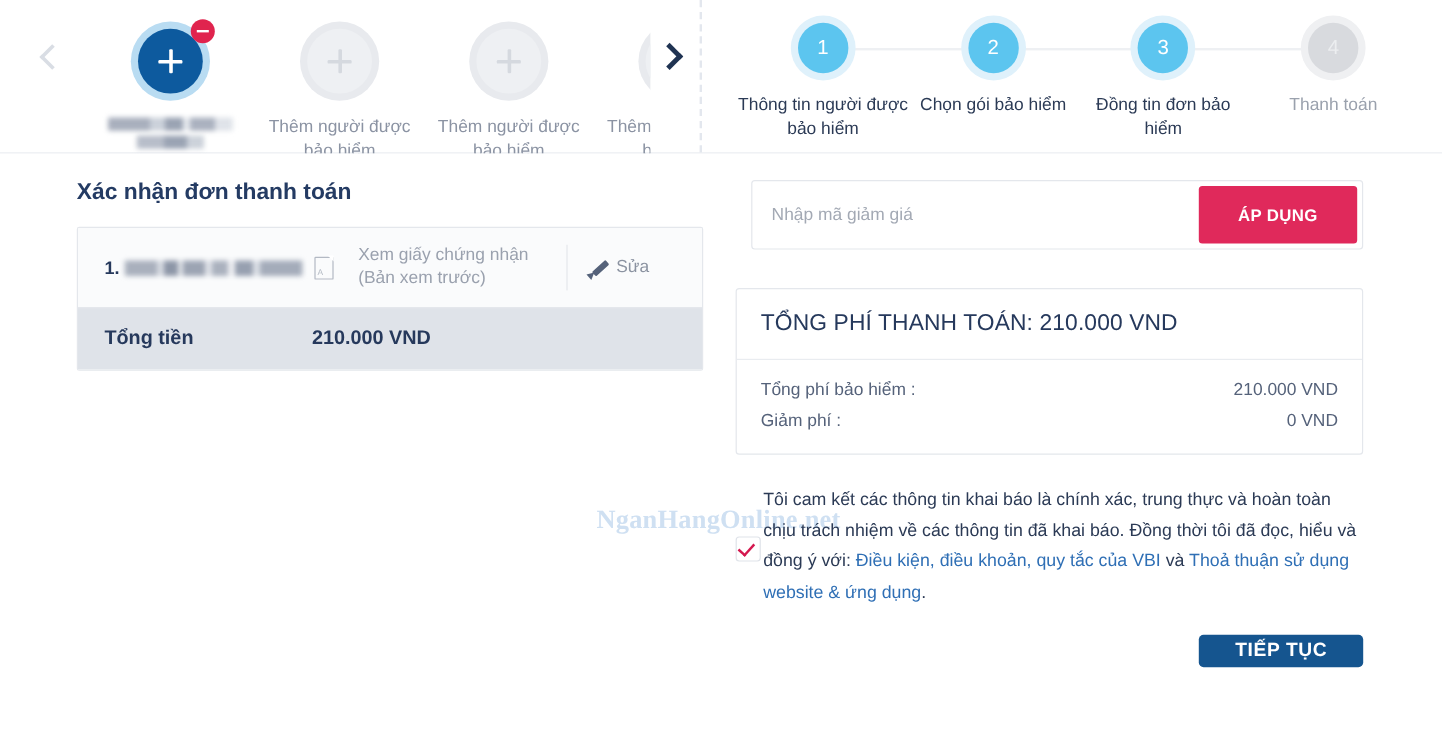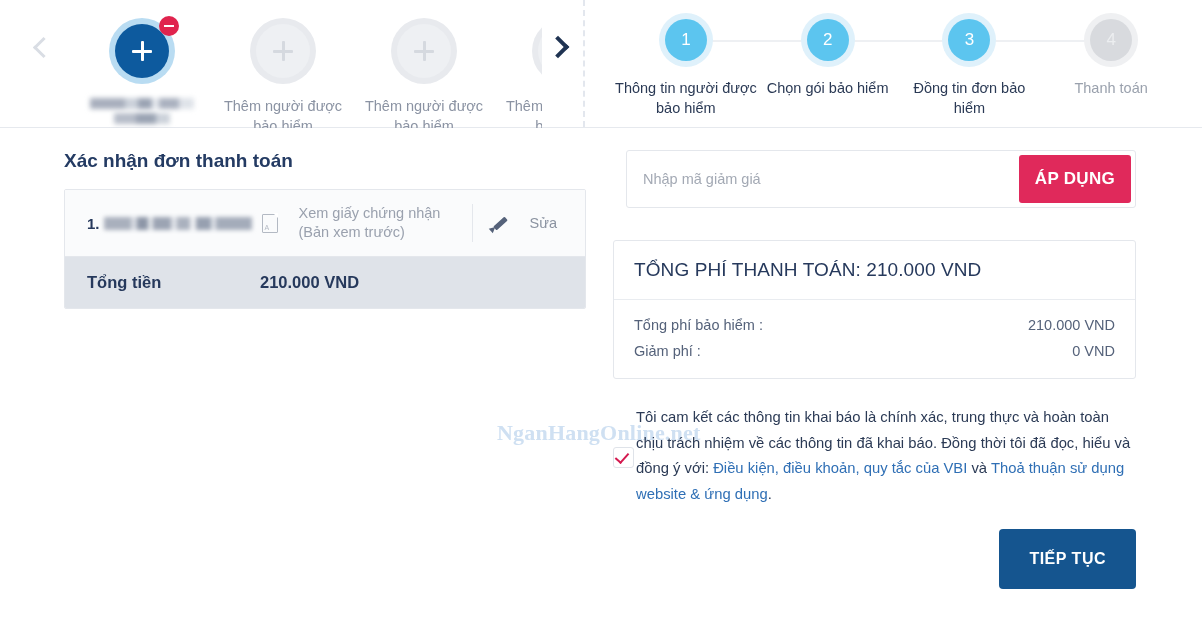--- a/index.html
+++ b/index.html
@@ -307,21 +307,21 @@
   }
   .vsep {
     width: 1px;
     align-self: stretch;
     background: #e4e7ec;
     margin: 0 0 0 10px;
   }
   .edit-btn {
     display: flex;
     align-items: center;
-    gap: 22px;
+    gap: 6px;
     padding: 0 22px 0 18px;
     color: #8b93a1;
     font-size: 14.5px;
     cursor: pointer;
   }
   .pencil {
     width: 17px; height: 17px;
     position: relative;
     flex: 0 0 auto;
   }
@@ -387,26 +387,26 @@
     outline: none;
     padding: 0 16px;
     font-size: 14.5px;
     font-family: "Liberation Sans", sans-serif;
     color: #3a4760;
     background: transparent;
   }
   .promo-input::placeholder { color: #a3a9b4; }
   .apply-btn {
     margin: 4px 4px 4px 0;
-    padding: 0 16px;
+    padding: 0 33px;
     border: 0;
     border-radius: 3px;
     background: #e0295b;
     color: #fff;
-    font-size: 17px;
+    font-size: 14px;
     font-weight: bold;
     font-family: "Liberation Sans", sans-serif;
     letter-spacing: .3px;
     cursor: pointer;
   }
 
   .fee-card {
     margin-top: 32px;
     border: 1px solid #e4e7ec;
     border-radius: 3px;
@@ -467,21 +467,21 @@
     margin-top: 22px;
     display: flex;
     justify-content: flex-end;
   }
   .continue-btn {
     background: #15558f;
     color: #fff;
     border: 0;
     border-radius: 4px;
     padding: 0 30px;
-    height: 60px;
+    height: 27px;
     font-size: 16px;
     font-weight: bold;
     letter-spacing: .5px;
     font-family: "Liberation Sans", sans-serif;
     cursor: pointer;
   }
 </style>
 </head>
 <body>
 

